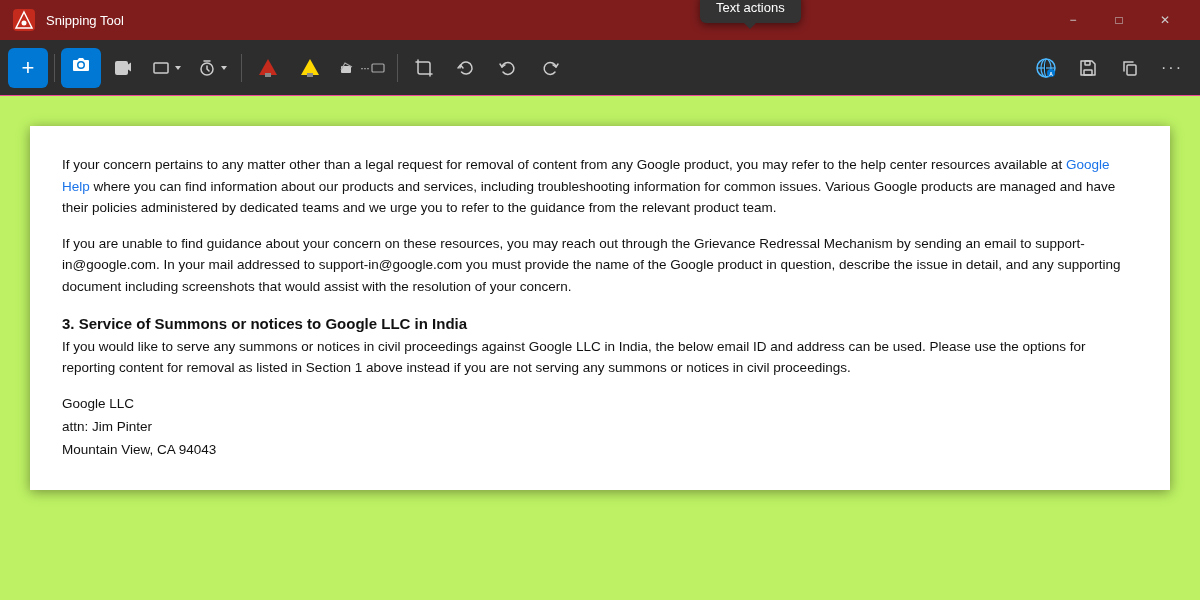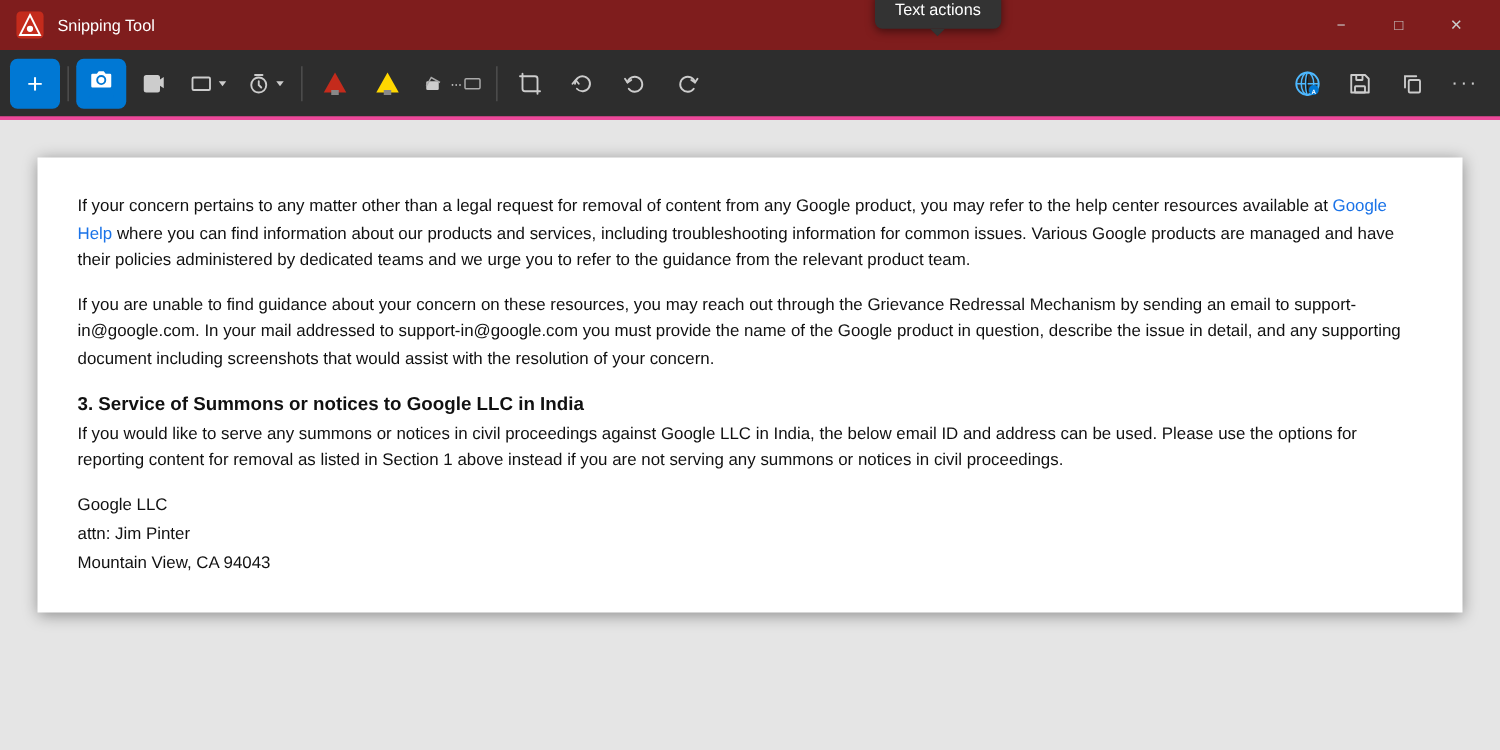--- a/index.html
+++ b/index.html
@@ -52,21 +52,21 @@
     }
 
     
     .toolbar {
       display: flex;
       align-items: center;
       height: 56px;
       background: #2d2d2d;
       padding: 0 8px;
       gap: 2px;
-      border-bottom: 3px solid #ec4899;
+      border-bottom: 1px solid #ec4899;
       position: relative;
     }
     .tool-btn {
       width: 40px;
       height: 40px;
       display: flex;
       align-items: center;
       justify-content: center;
       cursor: pointer;
       border-radius: 6px;
@@ -134,21 +134,21 @@
       transform: translateX(-50%);
       width: 0;
       height: 0;
       border-left: 6px solid transparent;
       border-right: 6px solid transparent;
       border-top: 6px solid #333;
     }
 
     
     .canvas-area {
-      background: #e5e5e5;
+      background: #bef264;
       height: calc(600px - 40px - 56px);
       display: flex;
       align-items: flex-start;
       justify-content: center;
       padding: 30px 20px;
       overflow: auto;
     }
 
     
     .document {

